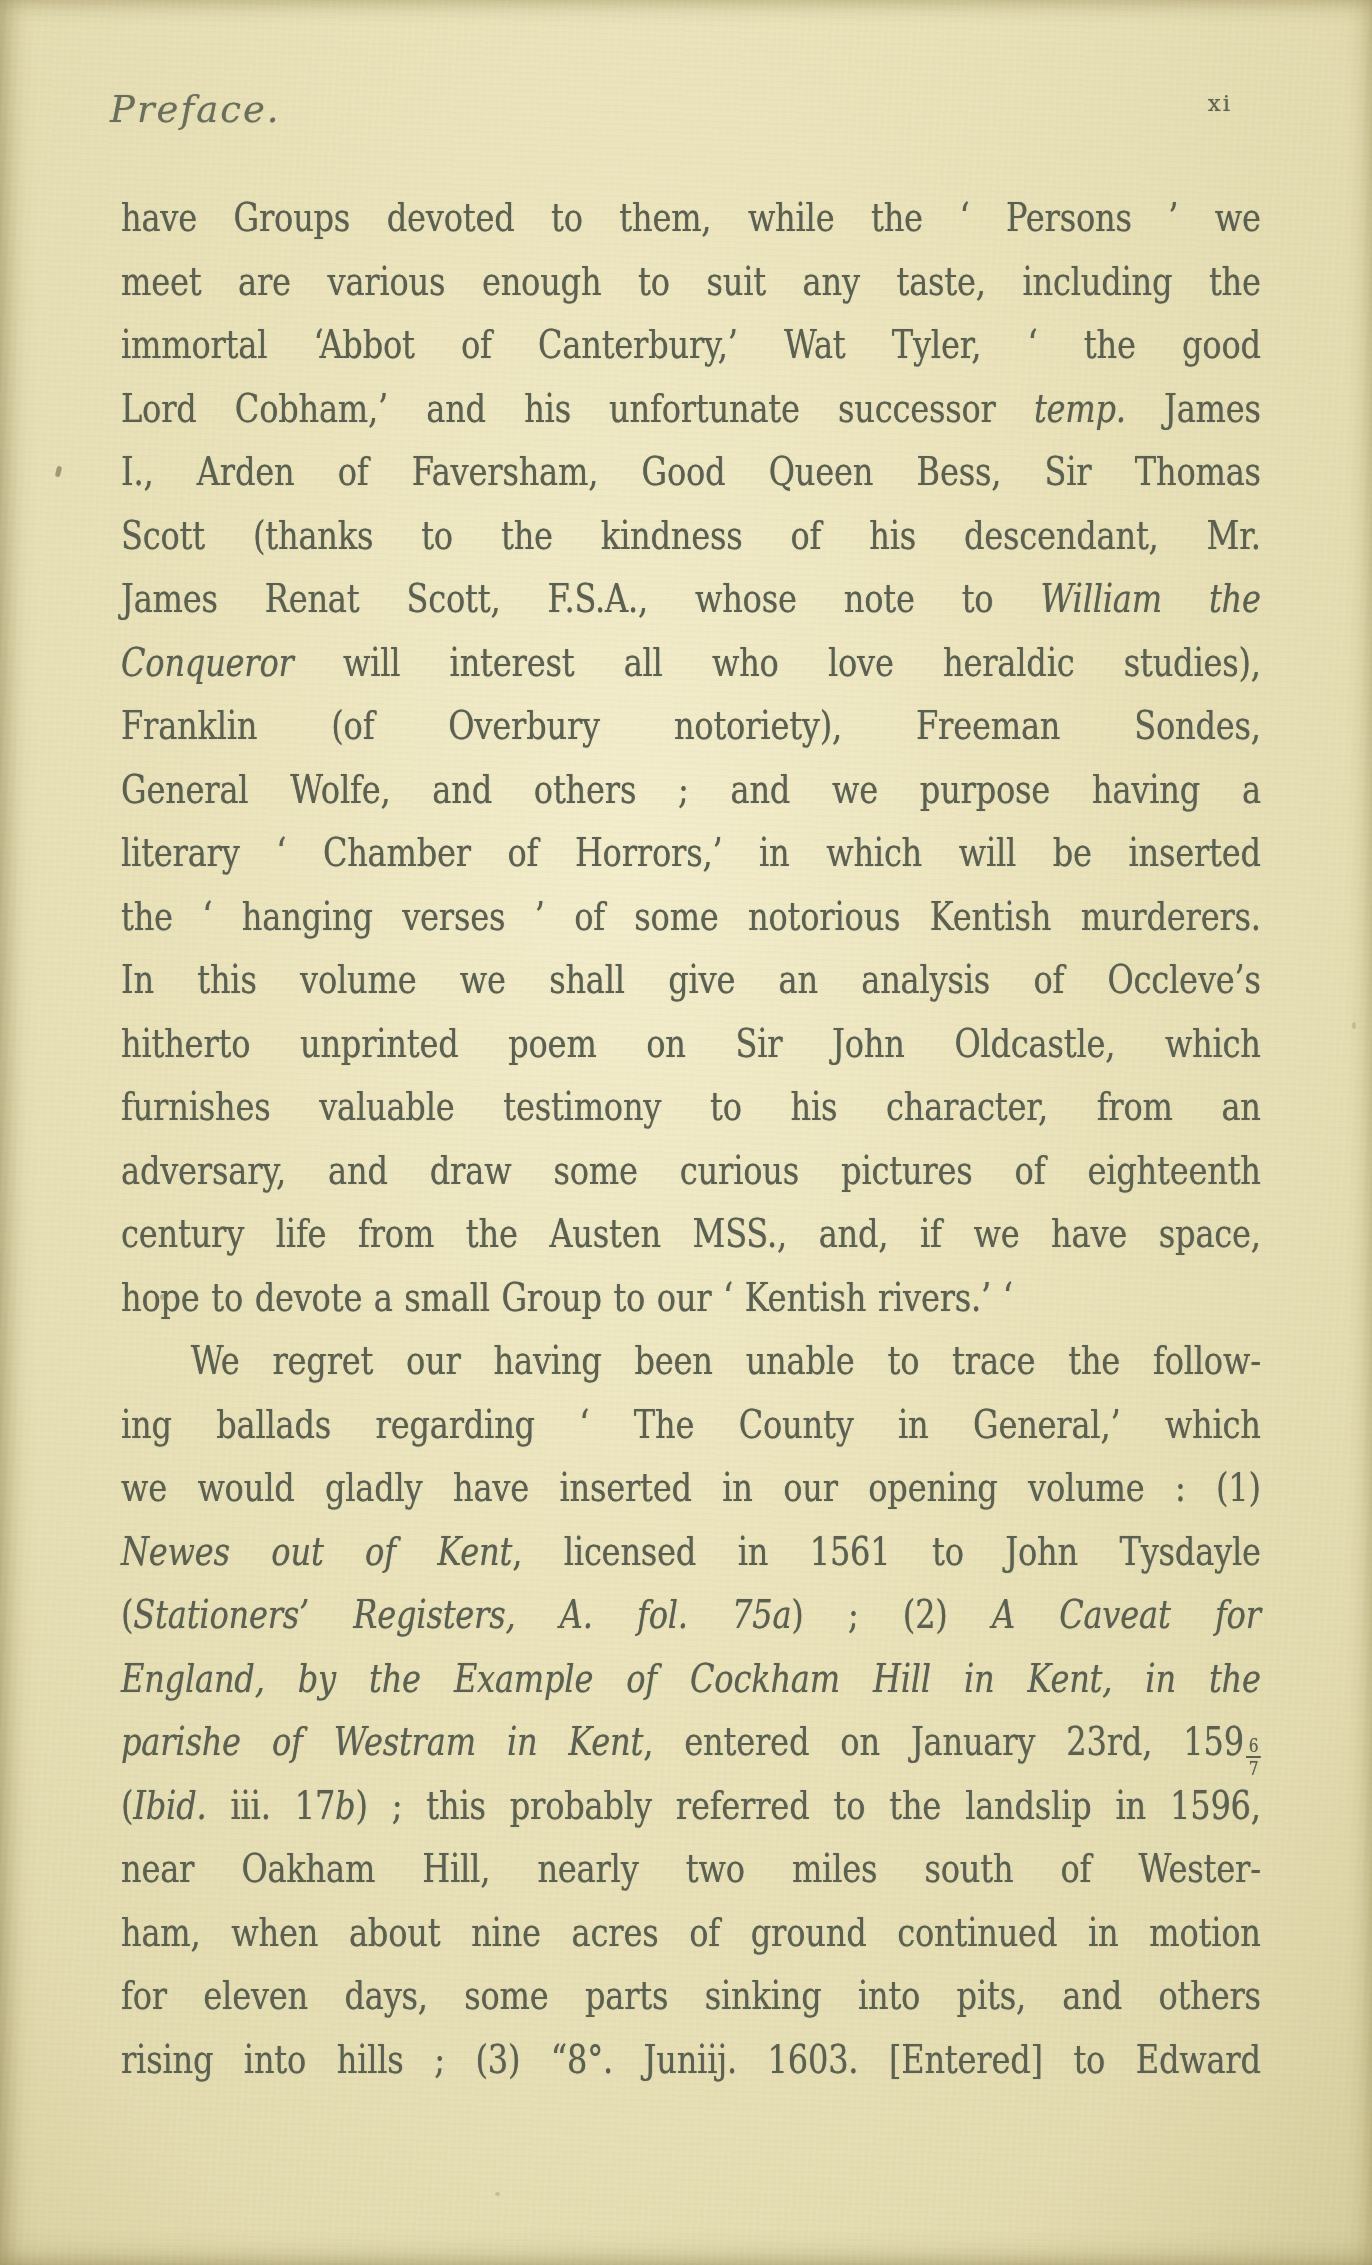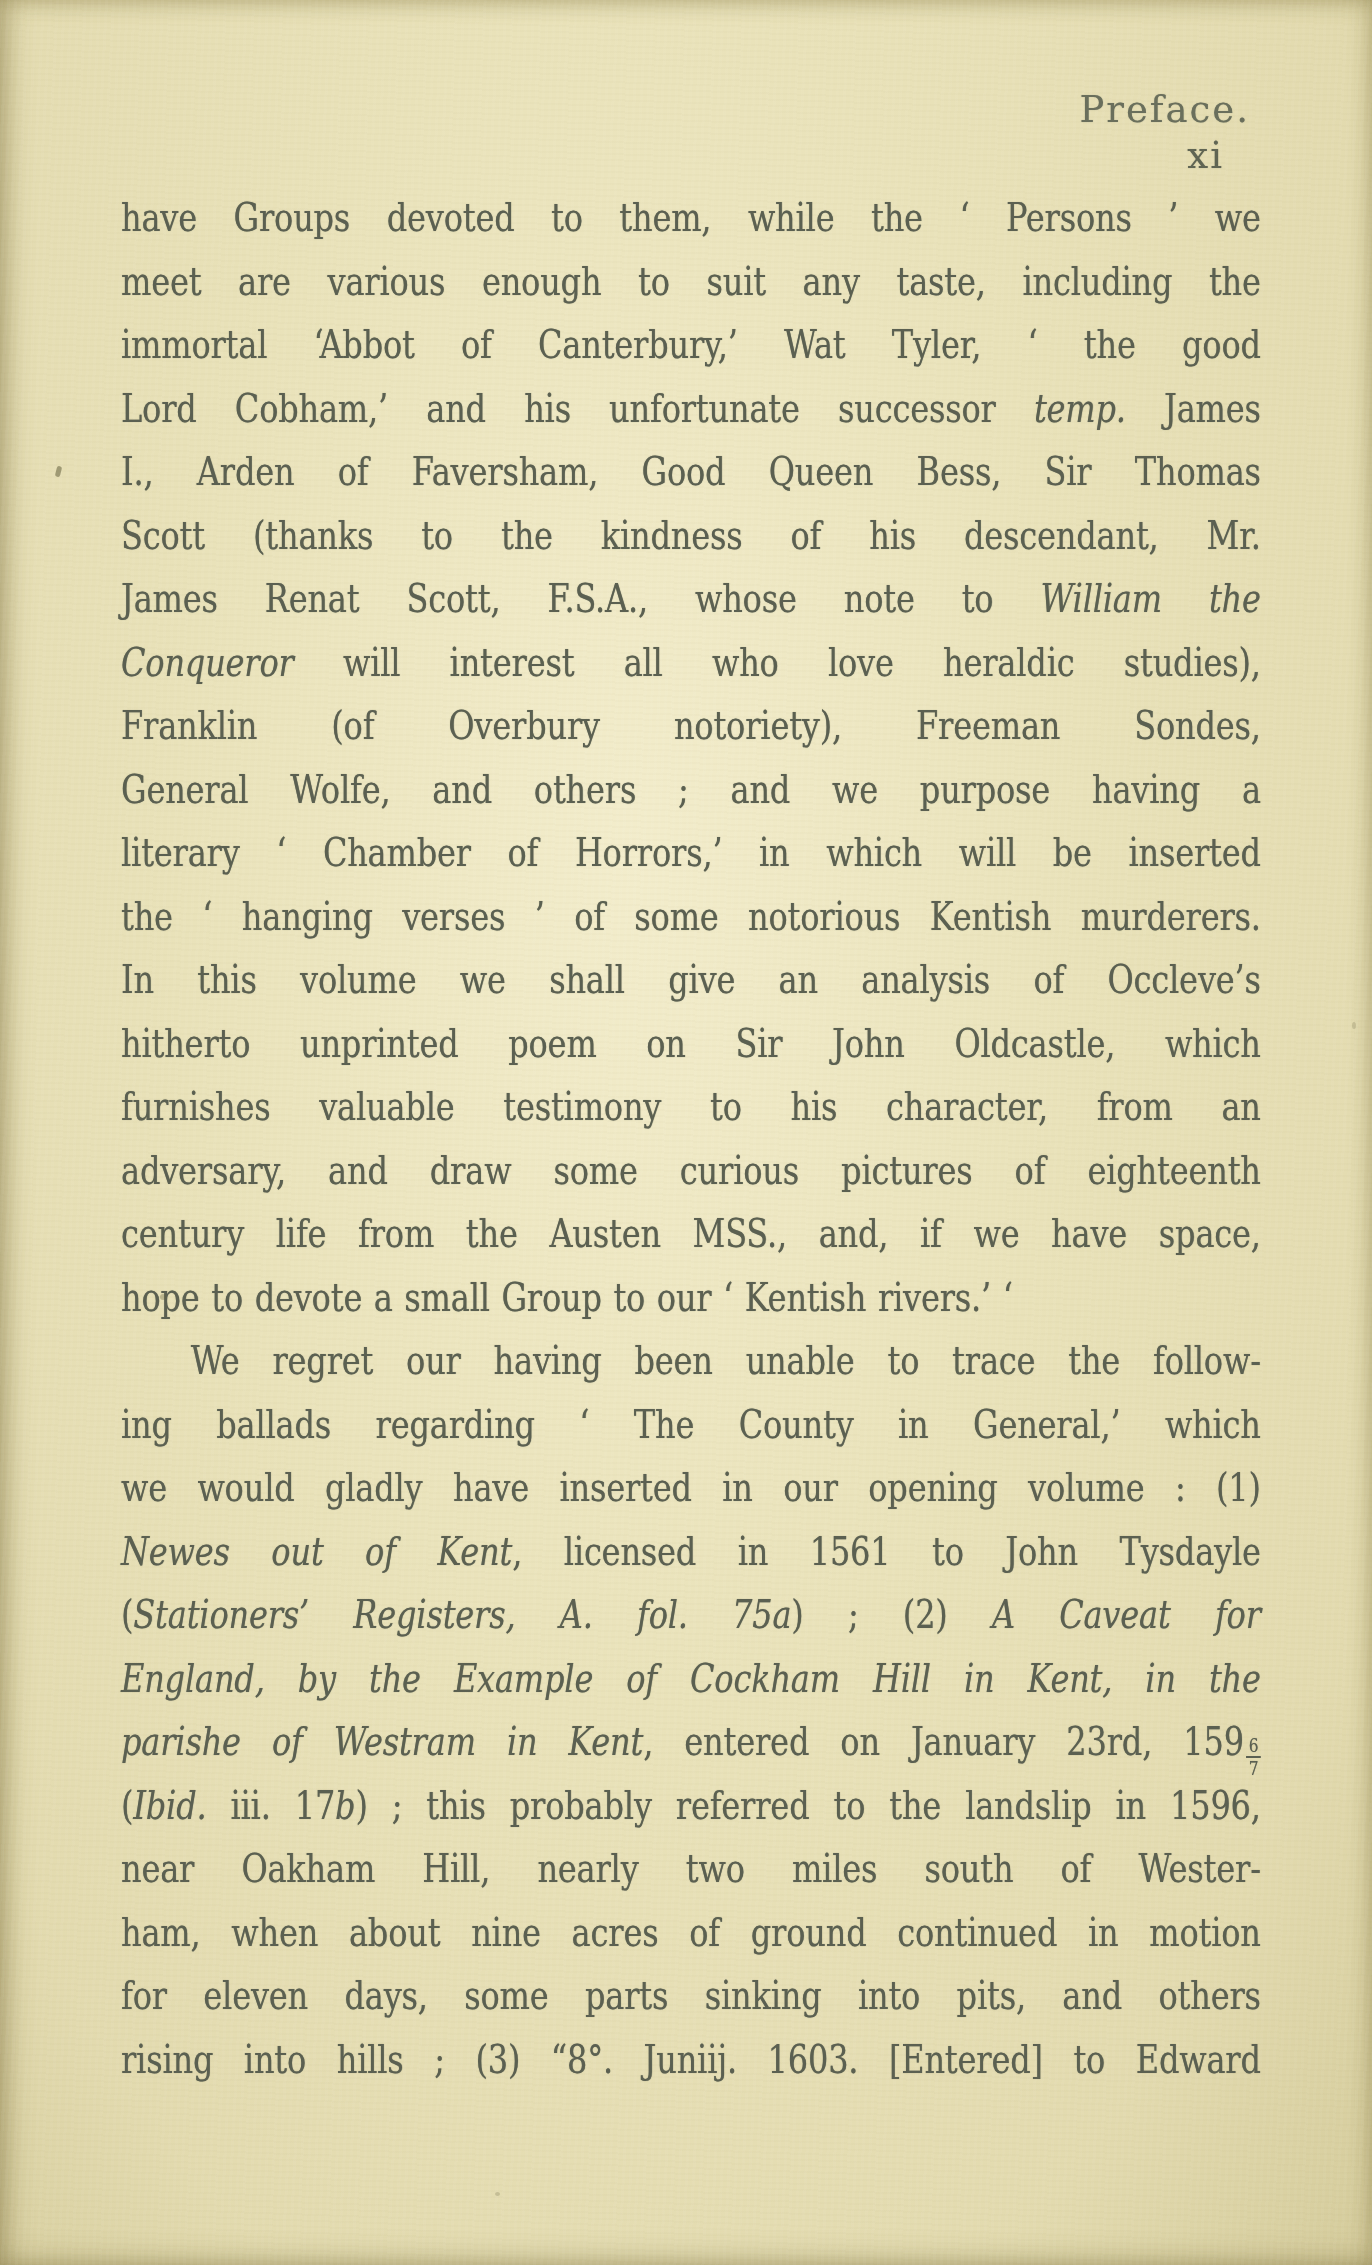--- a/index.html
+++ b/index.html
@@ -35,34 +35,34 @@
   .header {
     position: absolute;
     left: 110px;
     width: 1140px;
     top: 88px;
     height: 56px;
     color: #6a6f5c;
   }
   .header .title {
     display: block;
-    text-align: right;
+    text-align: left;
+    font-style: italic;
     font-size: 37px;
     letter-spacing: 2px;
     text-shadow: 0 0 1px rgba(106,111,92,0.55);
   }
   .header .folio {
     position: absolute;
     top: 2px;
-    right: 26px;
-    font-size: 37px;
+    right: 18px;
+    font-size: 23px;
     letter-spacing: 2px;
     color: #606553;
     text-shadow: 0 0 1px rgba(96,101,83,0.5);
-    margin-top: 44px;
   }
   .text-block {
     position: absolute;
     left: 110px;
     top: 186px;
     width: 1140px;
     color: #5b6051;
     margin-left: 11px;
   }
   .line {

